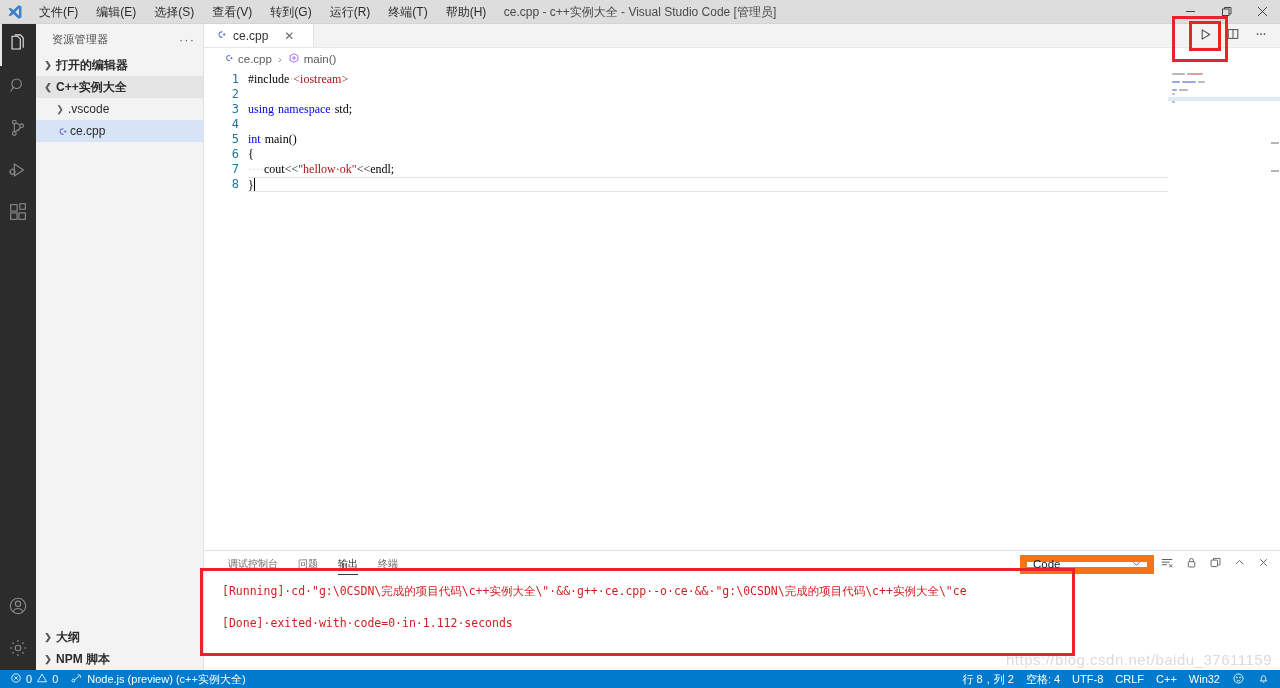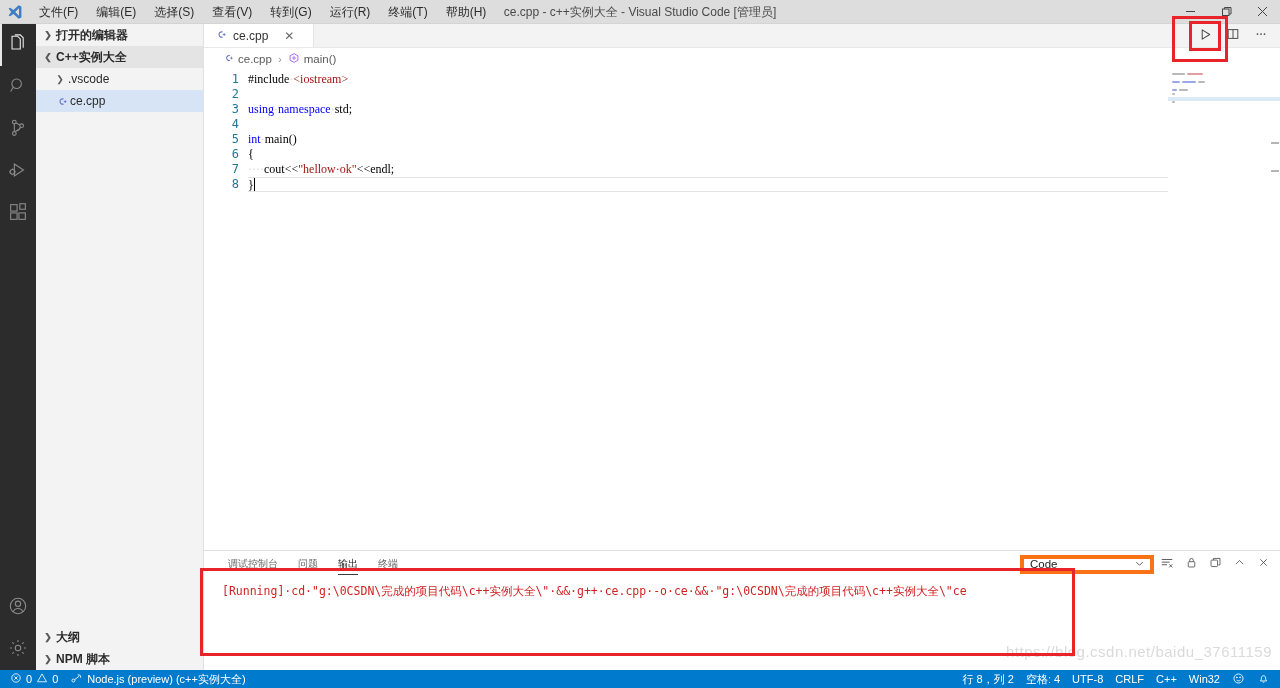--- a/index.html
+++ b/index.html
@@ -138,21 +138,21 @@
   .ptab {
     font-size: 10px; color: #6a6a6a; padding: 0 10px; height: 26px; line-height: 26px;
     position: relative; white-space: nowrap;
   }
   .ptab.active { color: #222; }
   .ptab.active::after {
     content: ""; position: absolute; left: 10px; right: 10px; bottom: 2px; height: 1px; background: #3c3c3c;
   }
   .panel-actions { margin-left: auto; display: flex; align-items: center; gap: 2px; padding-right: 6px; }
   .psel {
-    height: 19px; width: 134px; border: 4px solid #f97316; background: #fff; font-size: 11.5px;
+    height: 19px; width: 134px; border: 7px solid #f97316; background: #fff; font-size: 11.5px;
     display: flex; align-items: center; padding: 0 6px; color: #222; position: relative;
   }
   .psel .pchev { margin-left: auto; color: #555; font-size: 9px; }
   .pact { width: 22px; height: 22px; display: flex; align-items: center; justify-content: center; color: #4a4a4a; }
   .panel-output {
     flex: 1 1 auto; position: relative; padding: 6px 0 0 18px; overflow: hidden;
     font-family: "DejaVu Sans Mono", "Liberation Mono", monospace; font-size: 11.5px;
     color: #cc0000; line-height: 16px; white-space: pre-wrap;
   }
   .out-line { color: #d01f1f; }
@@ -161,21 +161,21 @@
   }
 
   
   .statusbar {
     height: 18px; flex: 0 0 18px; background: #007acc; display: flex; align-items: center;
     color: #ffffff; font-size: 11px; padding: 0 4px;
   }
   .st-item { display: flex; align-items: center; gap: 4px; padding: 0 6px; height: 18px; white-space: nowrap; }
   .st-right { margin-left: auto; display: flex; align-items: center; }
   .watermark {
-    position: absolute; right: 8px; bottom: 28px; font-size: 15px; letter-spacing: .5px;
+    position: absolute; right: 8px; bottom: 20px; font-size: 15px; letter-spacing: .5px;
     color: rgba(150,150,150,0.35); font-family: "Liberation Sans", sans-serif; pointer-events: none;
     white-space: nowrap;
   }
 </style>
 </head>
 <body>
 
 <div class="app">
 
   <div class="titlebar">
@@ -277,20 +277,24 @@
         <span>
           <svg width="22" height="22" viewBox="0 0 24 24" fill="none" stroke="currentColor" stroke-width="1.2">
             <circle cx="12" cy="12" r="3"></circle>
             <path d="M12 3.2v2.2M12 18.6v2.2M3.2 12h2.2M18.6 12h2.2M5.8 5.8l1.6 1.6M16.6 16.6l1.6 1.6M18.2 5.8l-1.6 1.6M7.4 16.6l-1.6 1.6"></path>
           </svg>
         </span>
       </div>
     </div>
 
     <div class="sidebar">
+      <div class="sb-header">
+        <span>资源管理器</span>
+        <span class="dots">···</span>
+      </div>
 
       <div class="sb-section">
         <span class="chev">❯</span>
         <span>打开的编辑器</span>
       </div>
 
       <div class="sb-section shaded">
         <span class="chev">❮</span>
         <span>C++实例大全</span>
       </div>
@@ -482,21 +486,21 @@
             </div>
             <div class="pact">
               <span>
                 <svg width="13" height="13" viewBox="0 0 16 16" fill="none" stroke="#4a4a4a" stroke-width="1">
                     <path d="M4 4l8 8M12 4l-8 8"></path>
                   </svg>
               </span>
             </div>
           </div>
         </div>
-        <div class="panel-output" id="panel-output"><div class="out-line">[Running]·cd·"g:\0CSDN\完成的项目代码\c++实例大全\"·&amp;&amp;·g++·ce.cpp·-o·ce·&amp;&amp;·"g:\0CSDN\完成的项目代码\c++实例大全\"ce</div><div class="out-line">&nbsp;</div></div>
+        <div class="panel-output" id="panel-output"><div class="out-line">[Running]·cd·"g:\0CSDN\完成的项目代码\c++实例大全\"·&amp;&amp;·g++·ce.cpp·-o·ce·&amp;&amp;·"g:\0CSDN\完成的项目代码\c++实例大全\"ce</div><div class="out-line">&nbsp;</div><div class="out-line">[Done]·exited·with·code=0·in·1.112·seconds</div></div>
       </div>
     </div>
   </div>
 
   <div class="statusbar">
     <div class="st-item">
       <span>
         <svg width="12" height="12" viewBox="0 0 16 16" fill="none" stroke="#fff" stroke-width="1.1">
           <circle cx="8" cy="8" r="5.6"></circle>
             <path d="M5.8 5.8l4.4 4.4M10.2 5.8l-4.4 4.4"></path>

